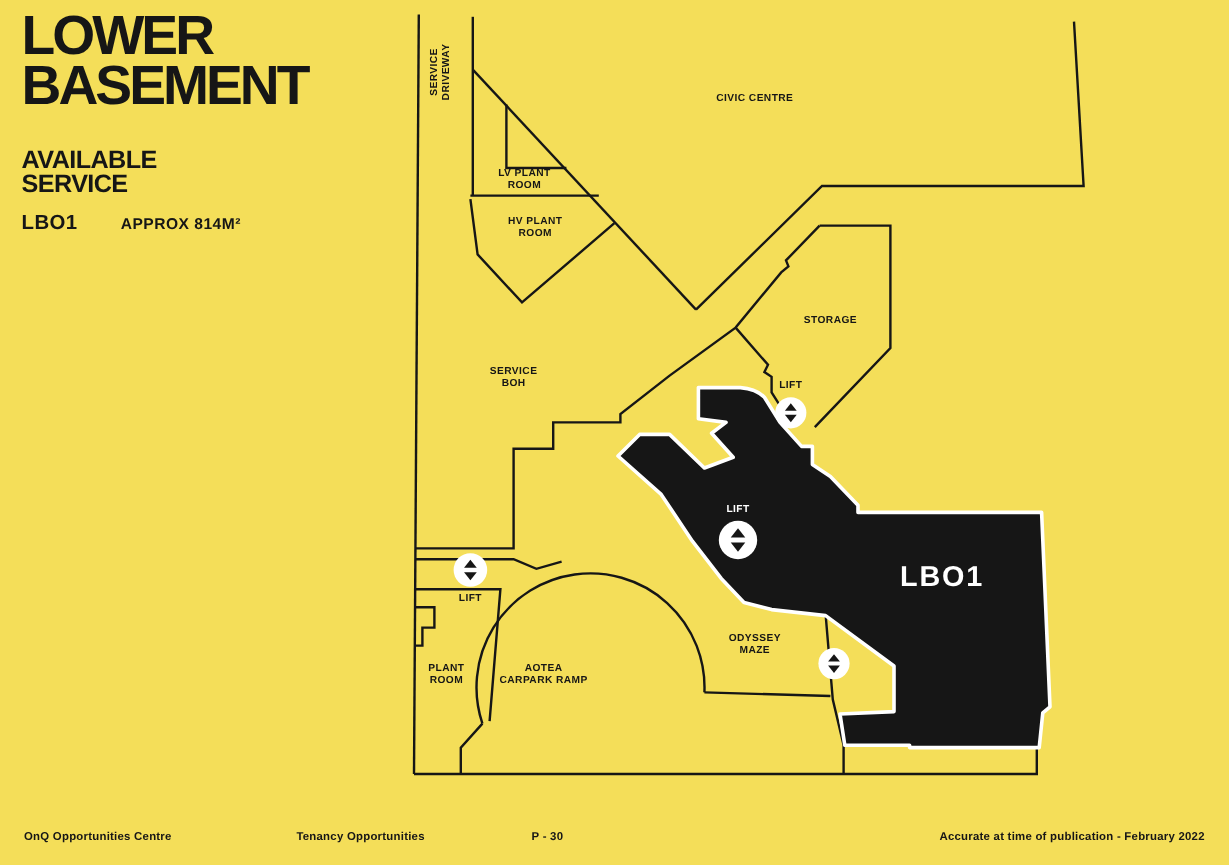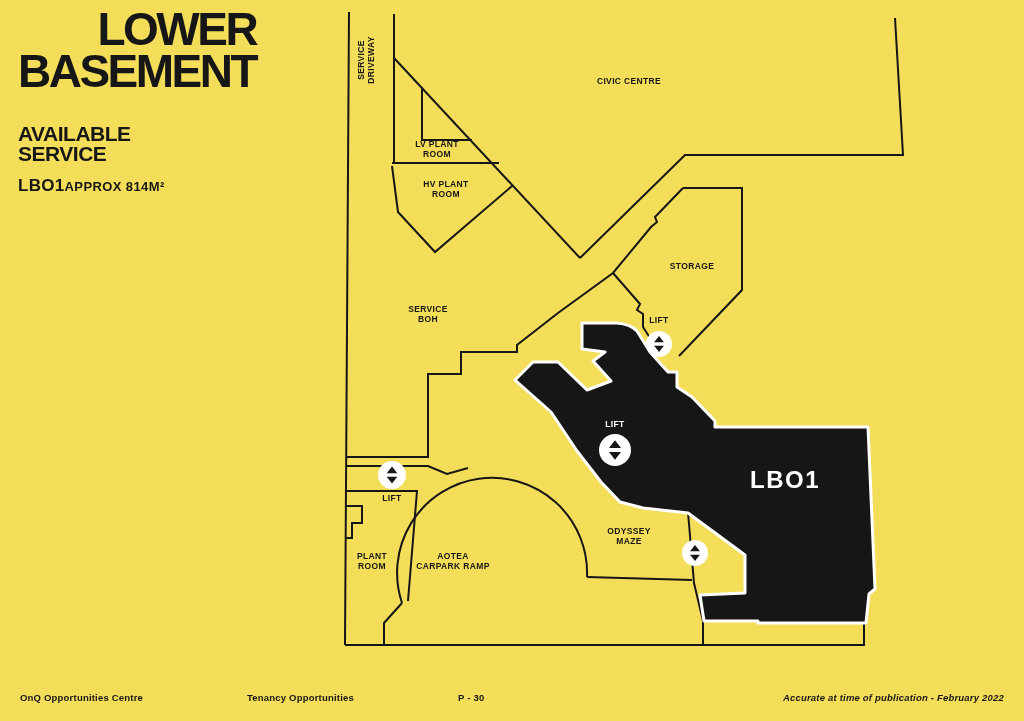--- a/index.html
+++ b/index.html
@@ -6,41 +6,40 @@
   body{
     width:1024px;height:721px;position:relative;overflow:hidden;
     background:#F4DE59;
     font-family:"Liberation Sans", sans-serif;
     color:#161616;
   }
   .hdr{position:absolute;left:18px;}
   .title{
     top:8px;font-size:46px;font-weight:bold;line-height:.92;
     letter-spacing:-2.5px;
-    text-align:right;
   }
   .subtitle{
     top:124px;font-size:21px;font-weight:bold;line-height:.95;letter-spacing:-.5px;
   }
   .ten-row{top:176px;display:flex;align-items:baseline;}
   .ten-code{font-size:17px;font-weight:bold;letter-spacing:.3px;}
-  .ten-area{font-size:13px;font-weight:bold;letter-spacing:.4px;}
+  .ten-area{font-size:13px;font-weight:bold;letter-spacing:.4px;margin-left:36px;}
   svg.plan{position:absolute;left:0;top:0;}
   .map-label{
     font-family:"Liberation Sans", sans-serif;
     font-size:8.5px;font-weight:bold;letter-spacing:.35px;
   }
   .footer span{
     position:absolute;top:692px;font-size:9.5px;font-weight:bold;letter-spacing:.2px;
     white-space:nowrap;
   }
   .f-left{left:20px;}
   .f-tenancy{left:202px;margin-left:45px;}
-  .f-page{left:458px;text-align:right;}
-  .f-right{right:20px;font-style:italic;}
+  .f-page{left:443px;text-align:right;}
+  .f-right{right:20px;}
 </style>
 </head>
 <body>
 
 <div class="hdr title">
   <div>LOWER</div>
   <div>BASEMENT</div>
 </div>
 
 <div class="hdr subtitle">

